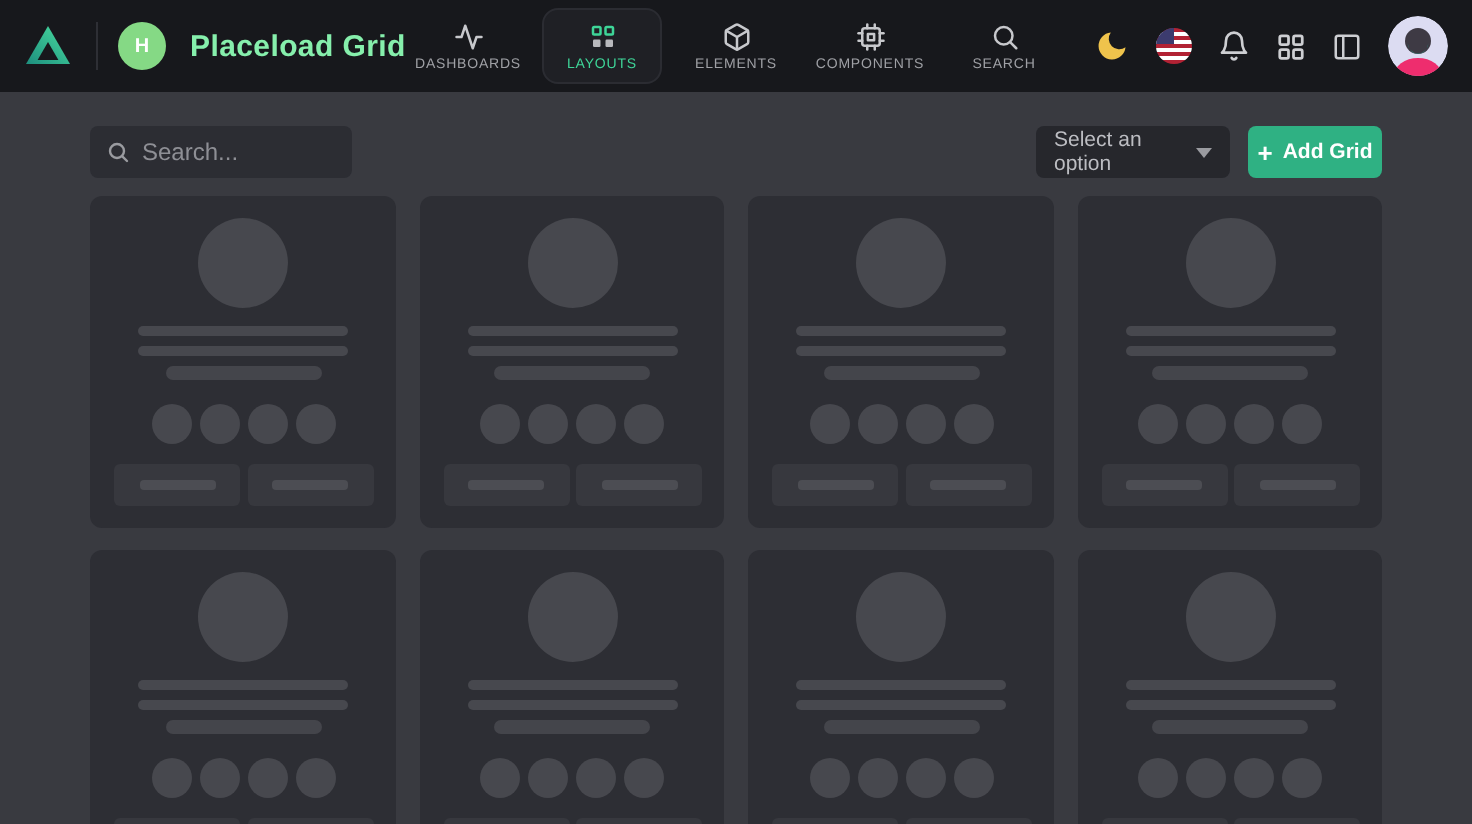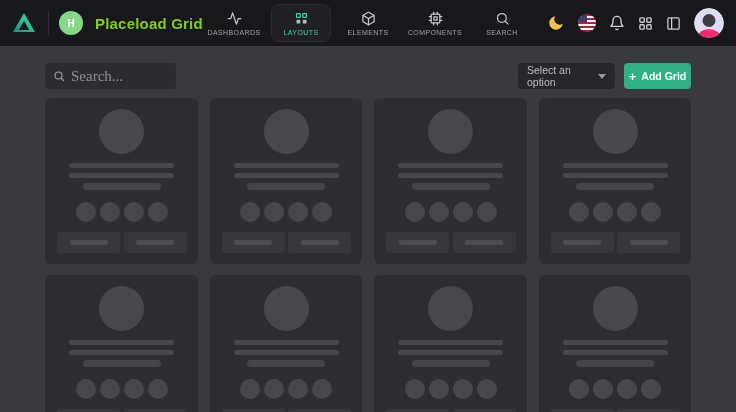--- a/index.html
+++ b/index.html
@@ -6,42 +6,42 @@
   html,body { width:736px; height:412px; }
   body { font-family:"Liberation Sans", sans-serif; background:#393a40; overflow:hidden; }
   .app { width:736px; height:412px; background:#393a40; overflow:hidden; }
 
   
   .navbar { height:46px; background:#17181c; display:flex; align-items:center; position:relative; padding:0 12px; }
   .nav-left { display:flex; align-items:center; gap:10px; }
   .logo { width:26px; height:24px; display:flex; align-items:center; }
   .nav-divider { width:1px; height:24px; background:#2e2f35; }
   .h-avatar { width:24px; height:24px; border-radius:50%; background:#85d985; color:#fff; font-size:10px; font-weight:bold; display:flex; align-items:center; justify-content:center; }
-  .app-title { color:#84cc16; font-size:15px; font-weight:bold; letter-spacing:.2px; margin-left:2px; }
+  .app-title { color:#86efac; font-size:15px; font-weight:bold; letter-spacing:.2px; margin-left:2px; }
 
   .nav-center { position:absolute; left:50%; top:0; height:46px; transform:translateX(-50%); display:flex; align-items:center; gap:7px; }
   .nav-item { width:60px; height:38px; display:flex; flex-direction:column; align-items:center; justify-content:center; gap:3px; color:#b8b9bd; cursor:pointer; border-radius:8px; border:1px solid transparent; }
   .nav-item .nav-label { font-size:7px; letter-spacing:.4px; color:#9fa0a5; }
   .nav-item svg { width:15px; height:15px; stroke:#c7c8cc; }
   .nav-item.active { background:#1f2025; border-color:#2b2c32; }
   .nav-item.active svg { stroke:var(--accent-bright); }
   .nav-item.active .nav-label { color:var(--accent-bright); }
 
   .nav-right { margin-left:auto; display:flex; align-items:center; gap:13px; }
   .icon-btn { display:flex; align-items:center; justify-content:center; cursor:pointer; }
   .icon-btn svg { display:block; }
   .flag { width:18px; height:18px; border-radius:50%; overflow:hidden; position:relative; background:repeating-linear-gradient(#b22234 0 2px, #ffffff 2px 4px); }
   .flag .canton { position:absolute; left:0; top:0; width:9px; height:8px; background:#3c3b6e; }
   .user-avatar { width:30px; height:30px; border-radius:50%; overflow:hidden; }
 
   
   .toolbar { margin:17px 45px 9px 45px; height:26px; display:flex; align-items:center; }
   .search-box { width:131px; height:26px; background:#2c2d33; border-radius:4px; display:flex; align-items:center; padding:0 8px; gap:6px; }
   .search-box svg { width:12px; height:12px; stroke:#9a9ba0; flex:none; }
-  .search-box input { background:transparent; border:none; outline:none; color:#c9cacd; font-size:15px; width:100%; font-family:Liberation Serif, serif; }
+  .search-box input { background:transparent; border:none; outline:none; color:#c9cacd; font-size:12px; width:100%; font-family:Liberation Sans, sans-serif; }
   .search-box input::placeholder { color:#8e8f95; }
   .toolbar-right { margin-left:auto; display:flex; align-items:center; gap:9px; }
   .select-box { width:97px; height:26px; background:#26272c; border-radius:4px; display:flex; align-items:center; padding:0 9px; cursor:pointer; }
   .select-box .select-value { color:#bcbdc2; font-size:10.5px; }
   .select-box .chevron { margin-left:auto; width:0; height:0; border-left:4px solid transparent; border-right:4px solid transparent; border-top:5px solid #9a9ba0; }
   .add-user-btn { width:67px; height:26px; background:var(--accent); border:none; border-radius:4px; color:#fff; font-size:10.5px; font-weight:bold; display:flex; align-items:center; justify-content:center; gap:5px; cursor:pointer; font-family:"Liberation Sans", sans-serif; }
   .add-user-btn .plus { font-size:13px; font-weight:bold; line-height:1; }
 
   
   .grid { margin:0 45px; display:grid; grid-template-columns:repeat(4,1fr); column-gap:12px; row-gap:11px; }

